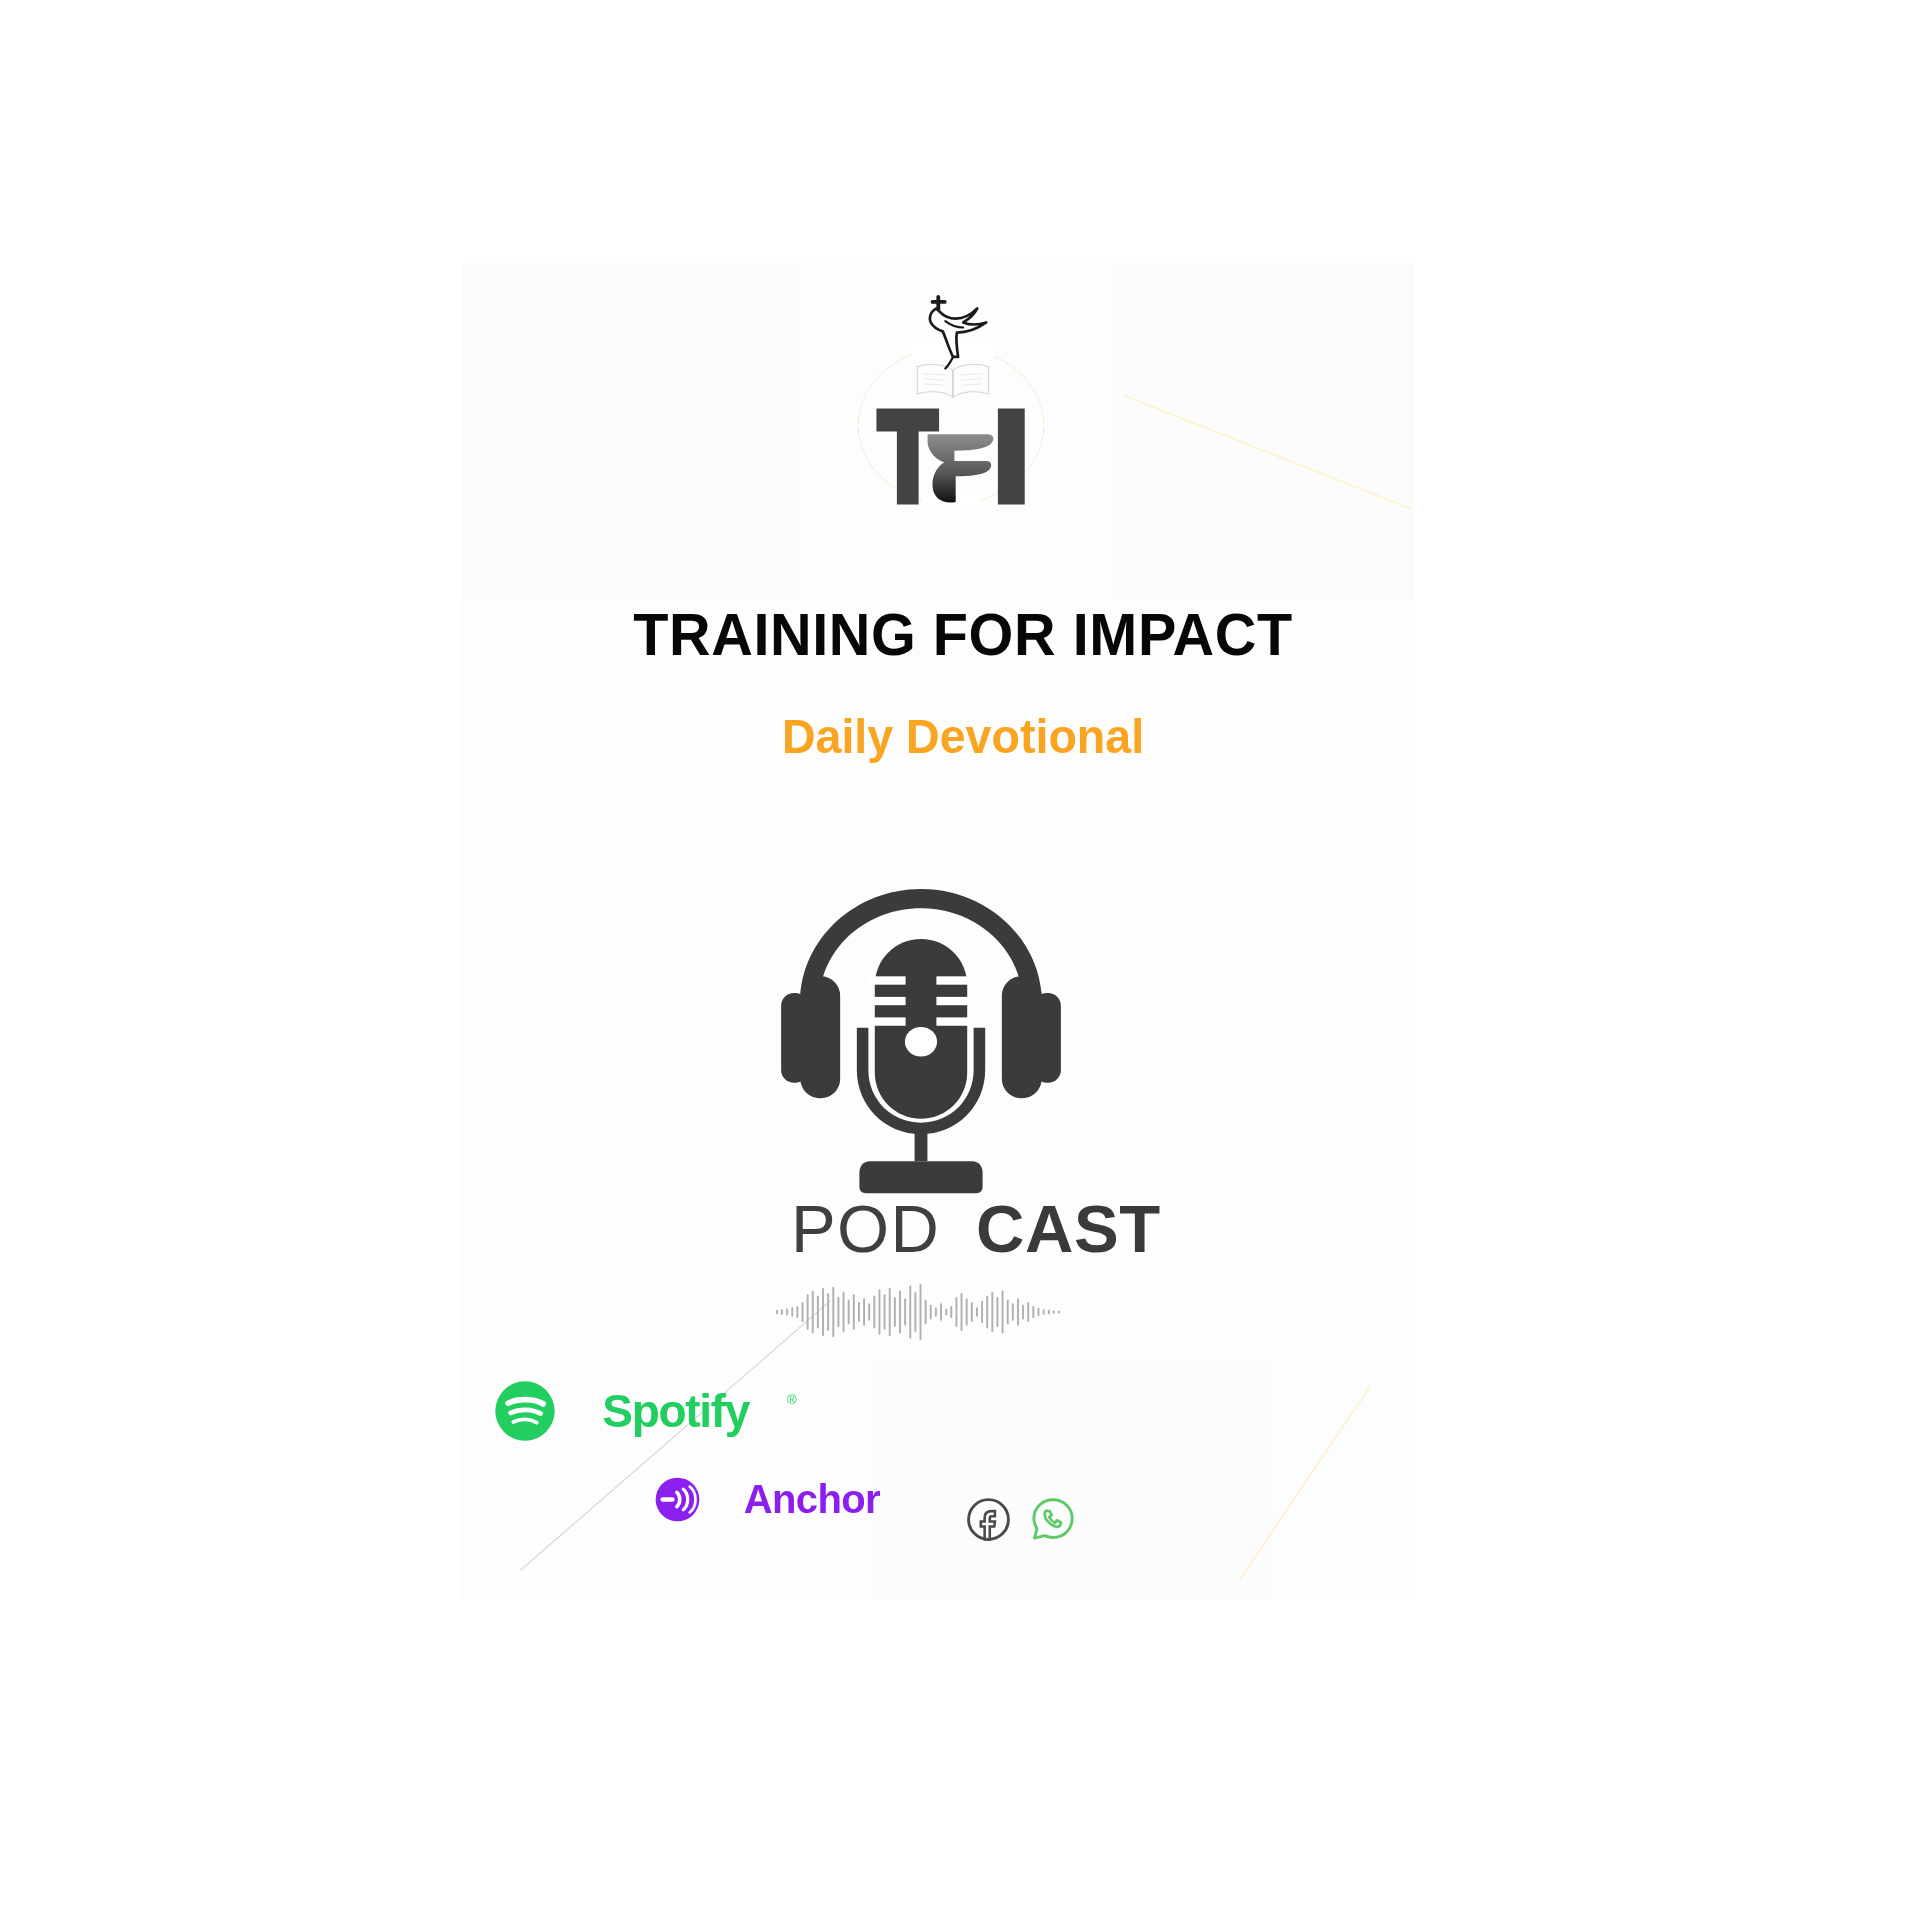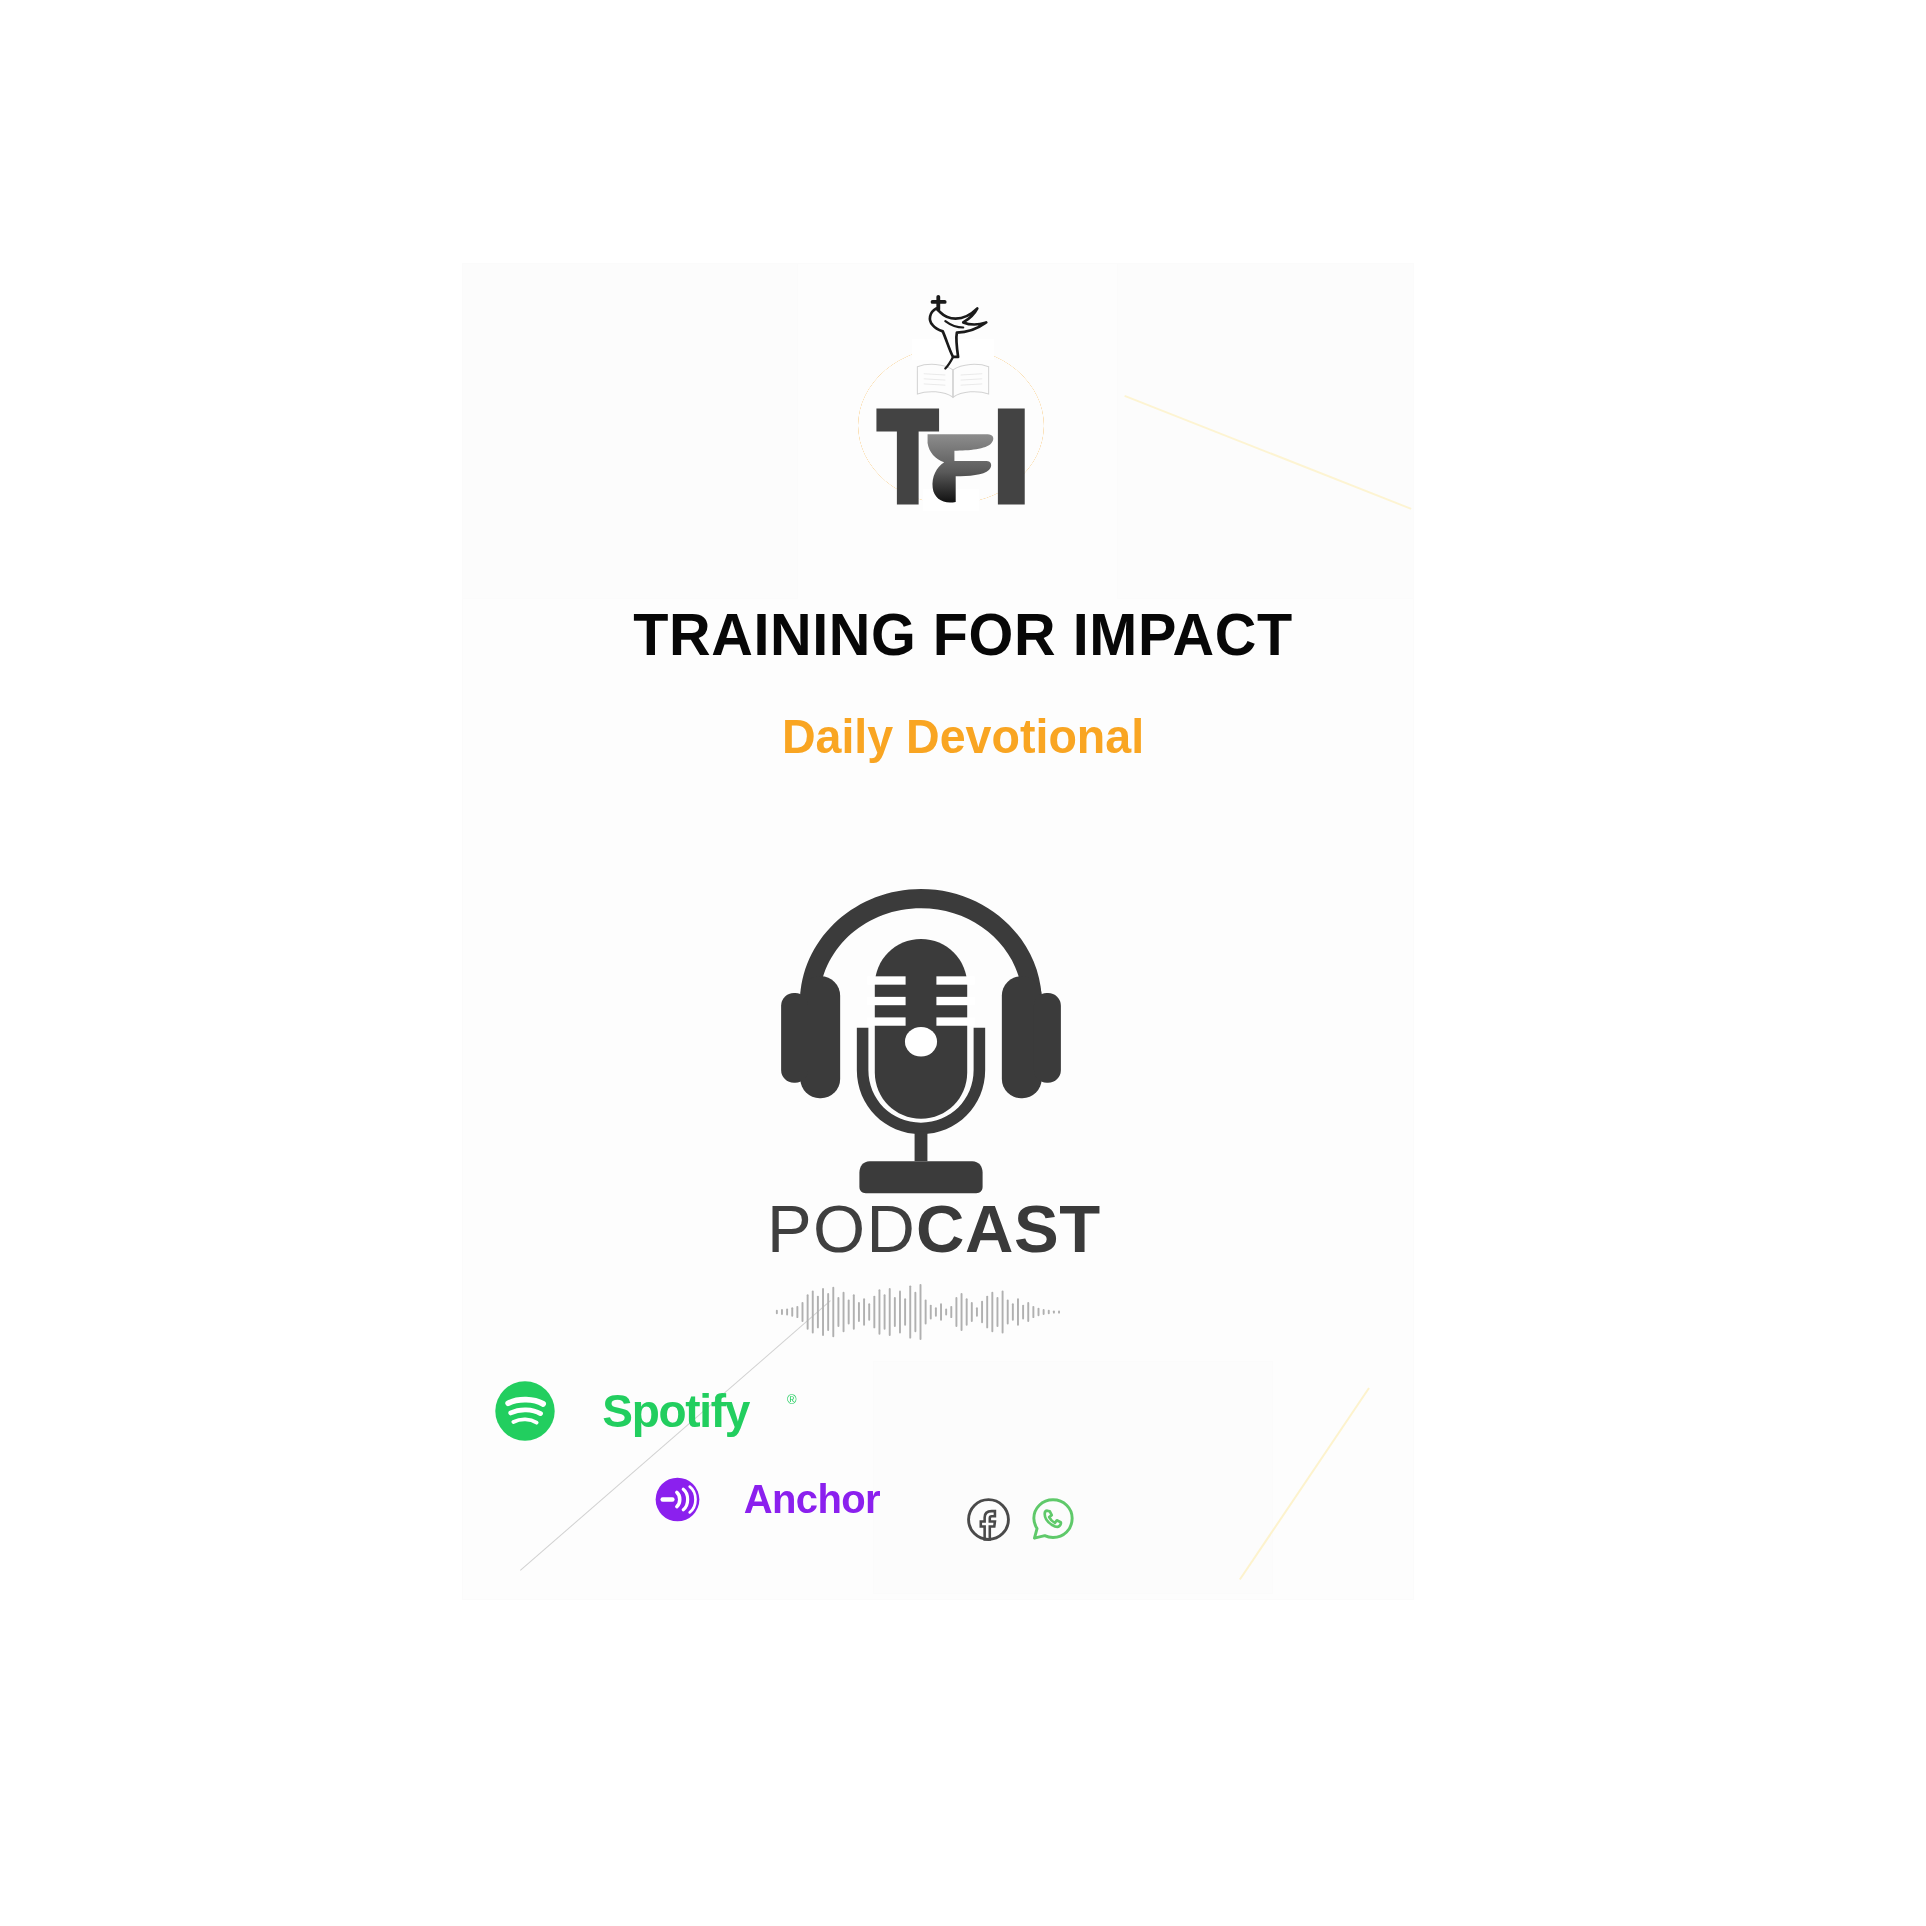--- a/index.html
+++ b/index.html
@@ -164,27 +164,29 @@
     text-align: center;
     white-space: nowrap;
     line-height: 1;
   }
   .pod-word .pod {
     font-size: 67px;
     font-weight: 400;
     color: #3f3f3f;
     letter-spacing: 1.3px;
     font-family: "Liberation Sans", sans-serif;
+    margin-left: 24px;
   }
   .pod-word .cast {
     font-size: 67px;
     font-weight: 700;
     color: #3a3a3a;
     letter-spacing: 0.6px;
     font-family: "Liberation Sans", sans-serif;
+    margin-left: 36px;
   }
   .pod-wave {
     position: absolute;
     left: 6.4px; top: 401px;
     width: 295px; height: 62px;
   }
 
   
   .platform { position: absolute; display: flex; align-items: center; gap: 36px; }
 

